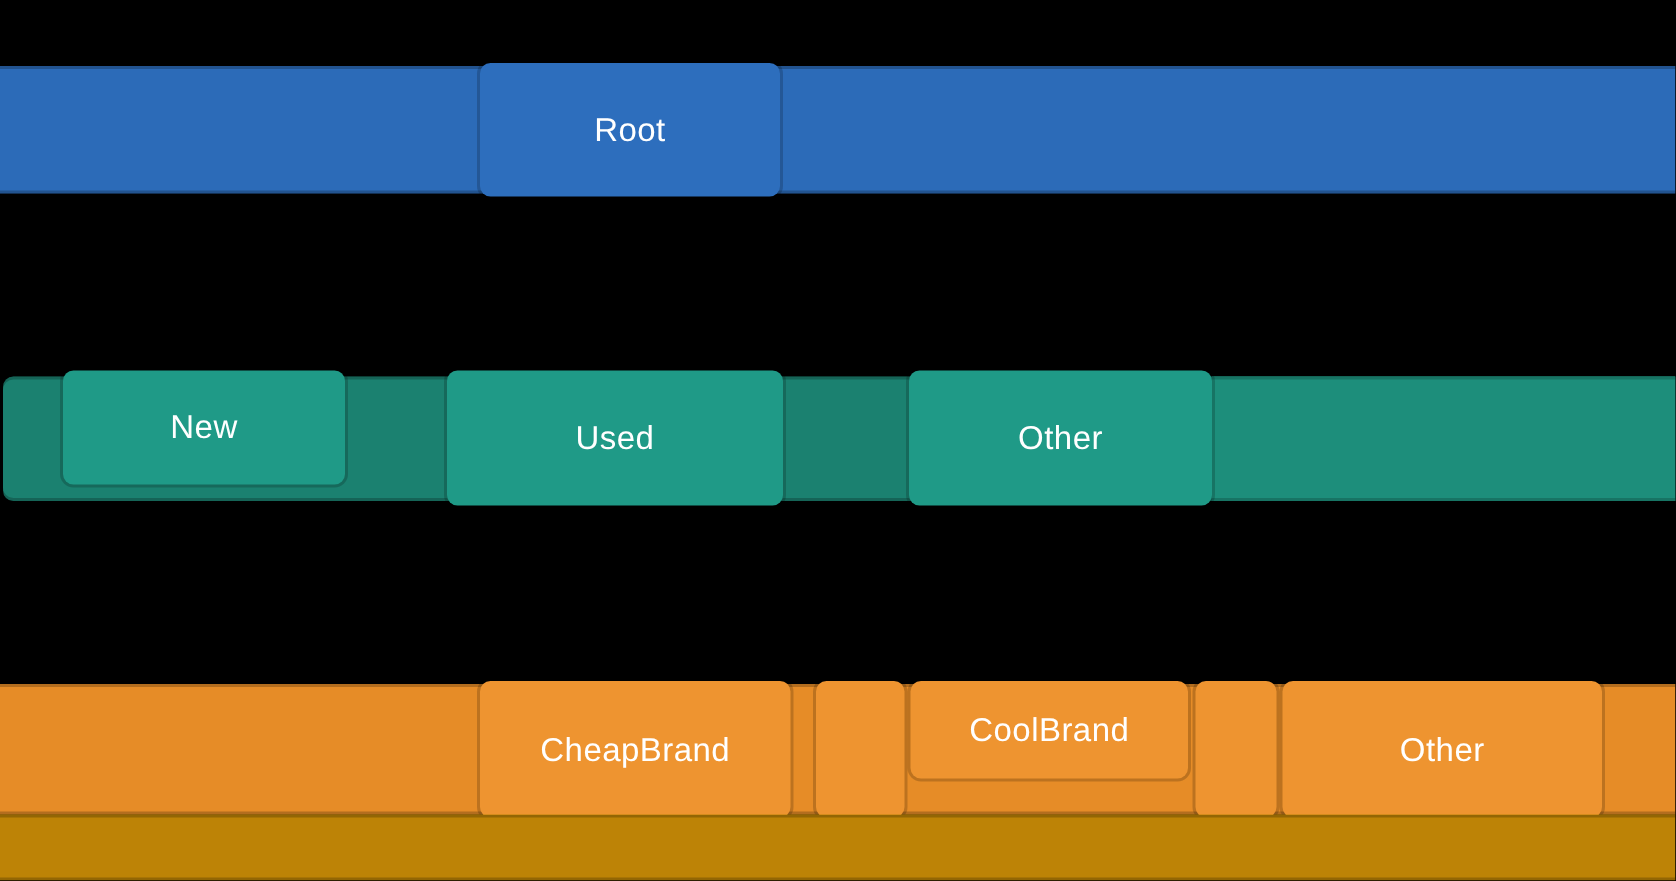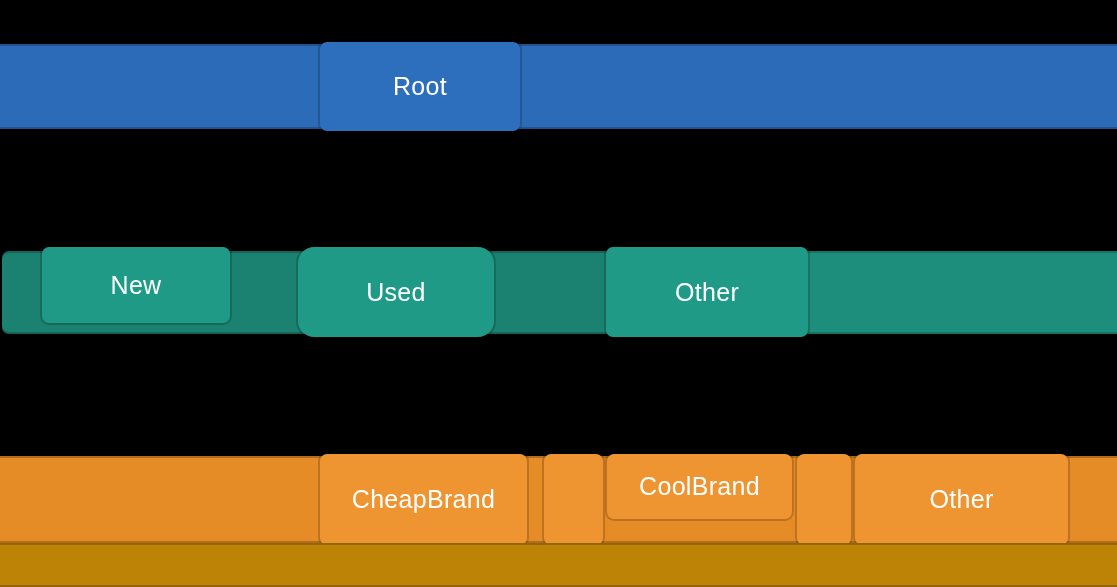--- a/index.html
+++ b/index.html
@@ -31,41 +31,41 @@
   .tile {
     position: absolute;
     border-radius: 7px;
     box-shadow: 0 0 0 2px rgba(0,0,0,0.18);
     display: flex;
     align-items: center;
     justify-content: center;
   }
   .tile-label {
     color: #ffffff;
-    font-size: 25px;
+    font-size: 22px;
     font-weight: 400;
     letter-spacing: 0.3px;
     white-space: nowrap;
     user-select: none;
   }
 </style>
 </head>
 <body>
 
 <div id="chart">
     <div class="level-bar" style="left: 0px; top: 44px; width: 1117px; height: 85px; background: rgb(44, 107, 184);"></div>
     <div class="tile" style="left: 320px; top: 42px; width: 200px; height: 89px; background: rgb(45, 110, 189);">
       <span class="tile-label">Root</span>
     </div>
     <div class="level-bar rounded-left" style="left: 2px; top: 251px; width: 1115px; height: 83px; background: rgb(27, 129, 112);"></div>
     <div class="bar-overlay" style="left: 808px; top: 251px; width: 309px; height: 83px; background: rgb(29, 142, 123);"></div>
     <div class="tile" style="left: 42px; top: 247px; width: 188px; height: 76px; background: rgb(31, 154, 135);">
       <span class="tile-label">New</span>
     </div>
-    <div class="tile" style="left: 298px; top: 247px; width: 196px; height: 90px; background: rgb(31, 154, 135); border-radius: 16px;">
+    <div class="tile" style="left: 298px; top: 247px; width: 224px; height: 90px; background: rgb(31, 154, 135);">
       <span class="tile-label">Used</span>
     </div>
     <div class="tile" style="left: 606px; top: 247px; width: 202px; height: 90px; background: rgb(31, 154, 135);">
       <span class="tile-label">Other</span>
     </div>
     <div class="level-bar" style="left: 0px; top: 456px; width: 1117px; height: 87px; background: rgb(230, 140, 39);"></div>
     <div class="tile" style="left: 544px; top: 454px; width: 59px; height: 91px; background: rgb(238, 148, 48);"></div>
     <div class="tile" style="left: 797px; top: 454px; width: 54px; height: 91px; background: rgb(238, 148, 48);"></div>
     <div class="tile" style="left: 320px; top: 454px; width: 207px; height: 91px; background: rgb(238, 148, 48);">
       <span class="tile-label">CheapBrand</span>

